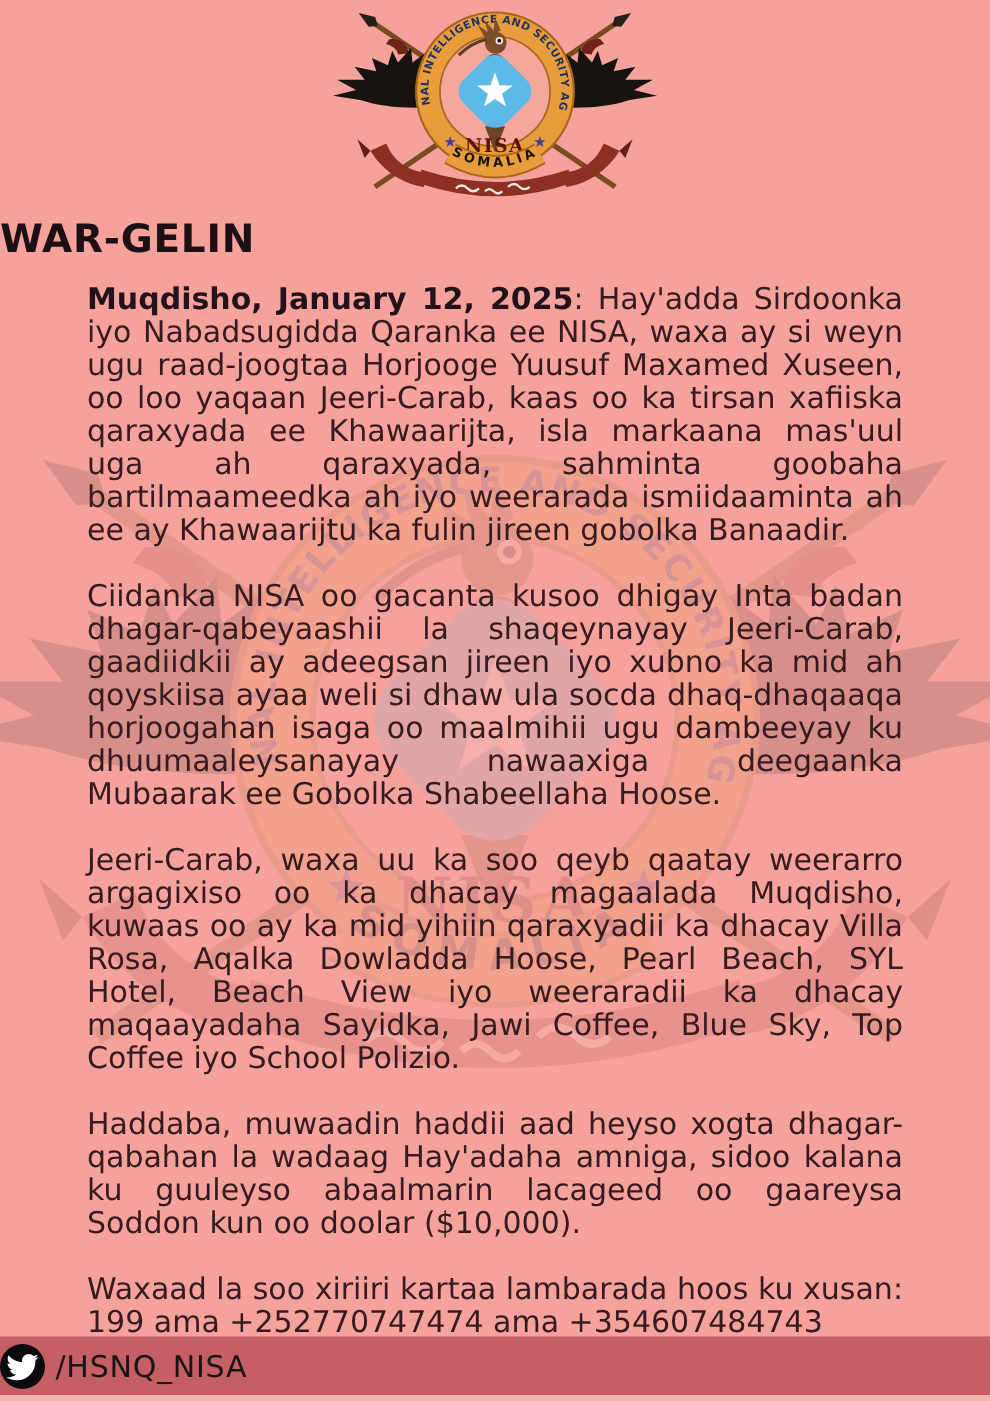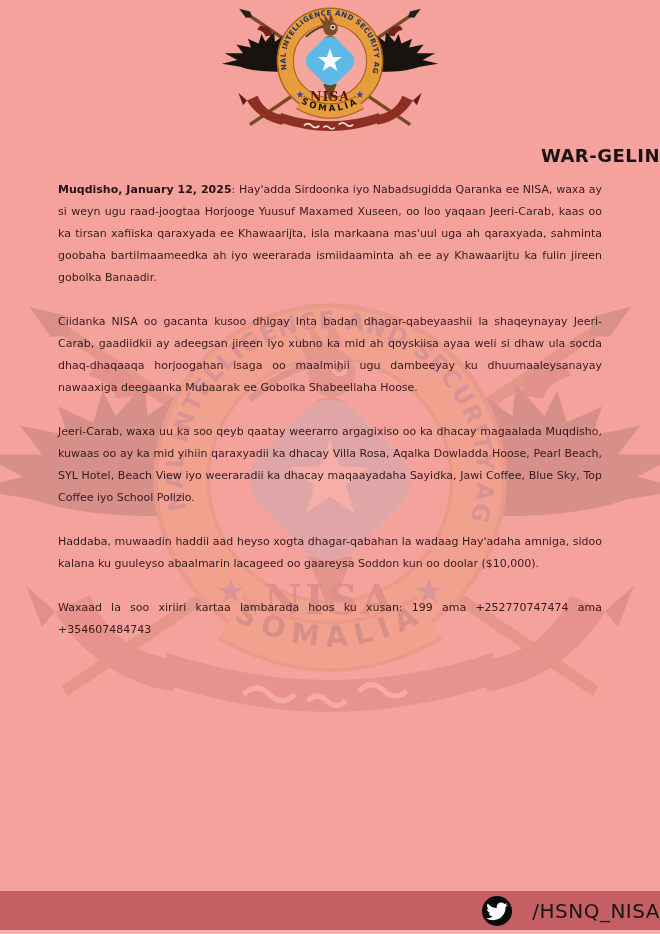--- a/index.html
+++ b/index.html
@@ -8,37 +8,37 @@
     background:#f5a29c;
     font-family:"DejaVu Sans", sans-serif;
   }
   .watermark {
     position:absolute; left:-38px; top:288px; width:736px; height:464px;
     opacity:0.13; pointer-events:none;
   }
   header { position:relative; text-align:center; padding-top:3px; }
   .emblem-svg { width:222px; height:140px; display:block; margin:0 auto; }
   h1.title {
-    margin:2px 0 0; font-size:18px; font-weight:800; letter-spacing:0.5px;
-    color:#1d1014; text-align:right; font-family:"DejaVu Sans", sans-serif;
+    margin:2px 0 0; font-size:26px; font-weight:800; letter-spacing:0.5px;
+    color:#1d1014; text-align:left; font-family:"DejaVu Sans", sans-serif;
   }
   main { position:relative; padding:13px 58px 0; }
   main p {
-    margin:0 0 22px; font-size:11px; line-height:22px;
+    margin:0 0 22px; font-size:20px; line-height:22px;
     text-align:justify; color:#351b1e;
   }
   .lead { font-weight:700; color:#23121a; }
   .closing {
     text-align:center; font-weight:700; font-size:16.5px;
     color:#1d1014; margin-top:2px; letter-spacing:0.4px;
   }
   footer { position:absolute; left:0; right:0; bottom:0; }
   .footer-bar {
     height:39px; background:#c65f63;
-    display:flex; align-items:center; justify-content:flex-end; gap:20px;
+    display:flex; align-items:center; justify-content:flex-start; gap:7px;
   }
   .footer-strip { height:4px; background:#f3b4af; }
   .handle { font-size:20px; color:#161616; letter-spacing:0.5px; }
   .tw-icon { width:30px; height:30px; display:block; }
   .hidden-defs { position:absolute; width:0; height:0; }
 </style>
 </head>
 <body>
 
 <div class="page">

